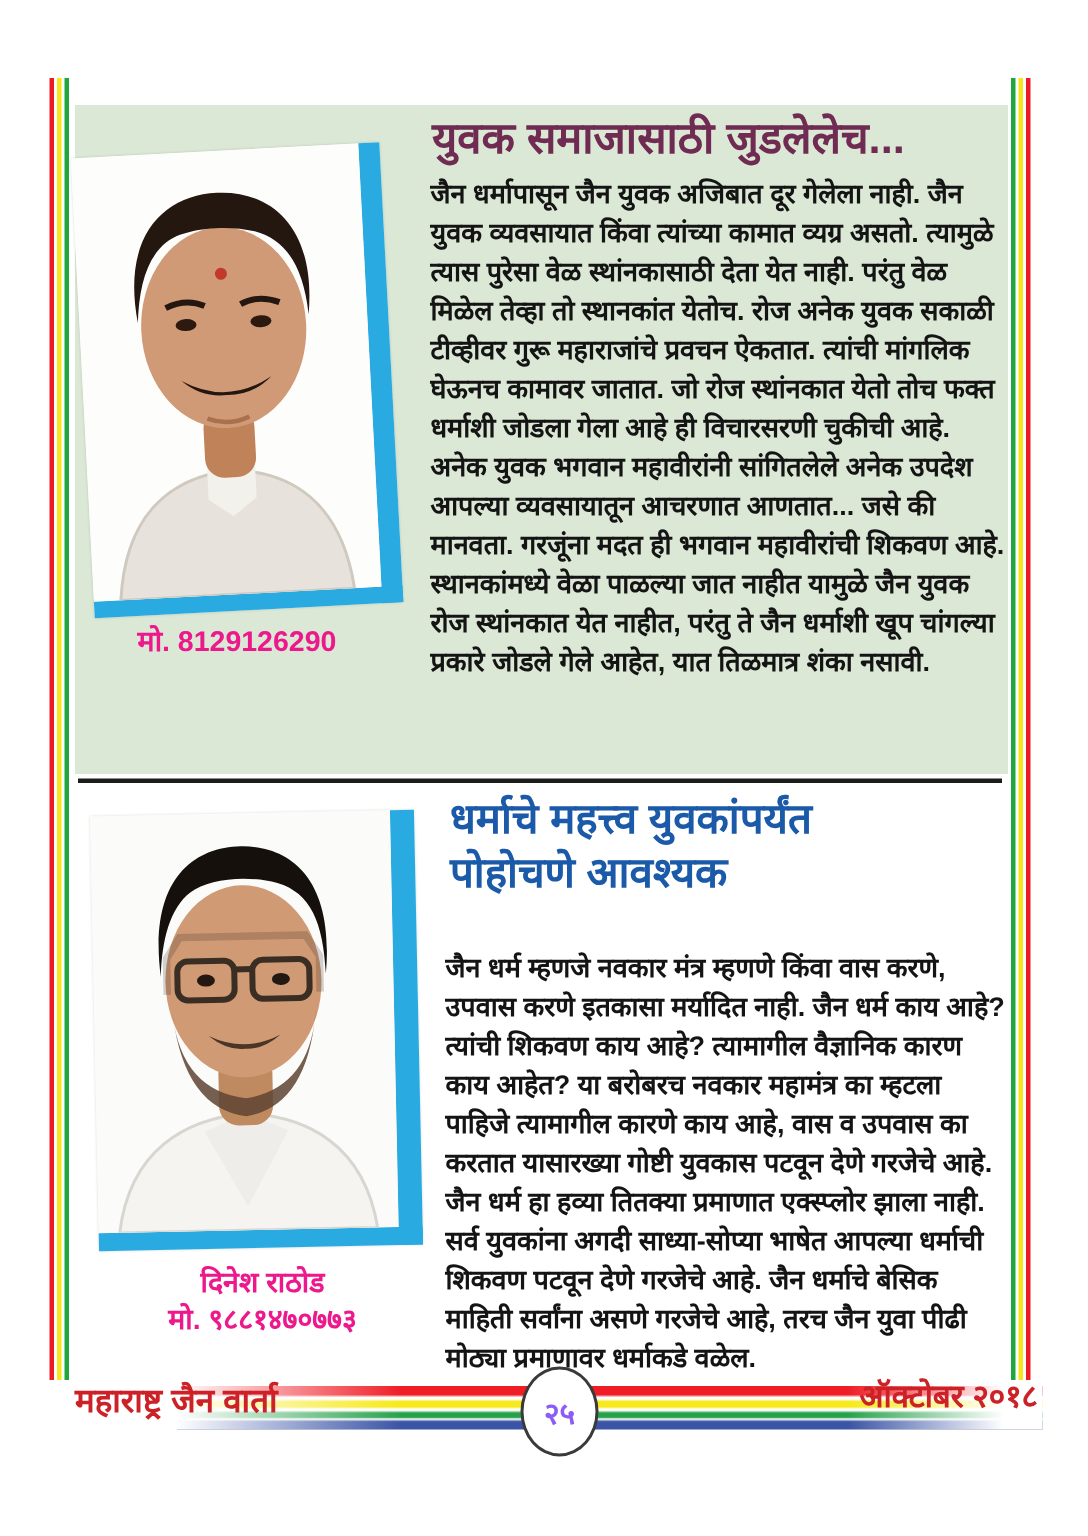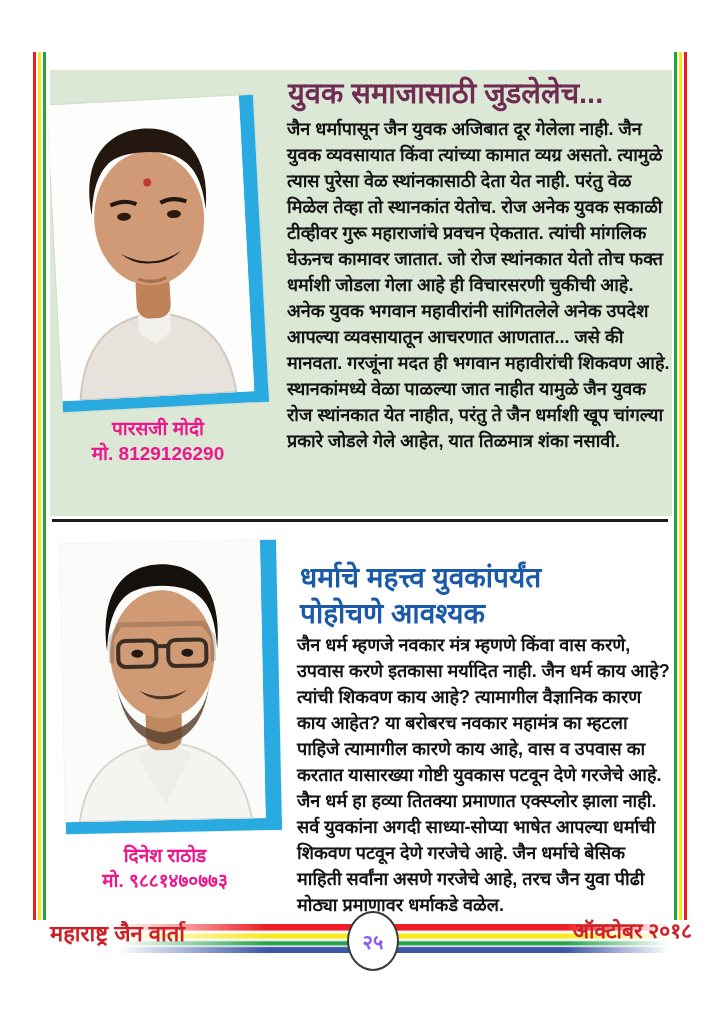--- a/index.html
+++ b/index.html
@@ -24,40 +24,40 @@
   }
   .body-text{
     position:absolute;color:#141414;font-size:18px;line-height:26px;font-weight:700;
     text-align:left;
   }
   .body1{left:287px;top:116px;width:384px;height:396px;}
   .body2{left:297px;top:632px;width:374px;height:318px;}
 
   .headline2{
     position:absolute;left:300px;top:528px;width:380px;
-    font-size:28px;font-weight:bold;color:#1b5aa8;line-height:36px;margin-top:32px;
+    font-size:28px;font-weight:bold;color:#1b5aa8;line-height:36px;
   }
   .headline2 span{display:block;}
 
   
   .photo-wrap{position:absolute;}
   .photo1{left:55px;top:100px;transform:rotate(-3deg);}
   .photo2{left:63px;top:542px;transform:rotate(-1.2deg);}
   .photo-frame{
     background:#fdfdfb;border-right:14px solid #29abe2;border-bottom:11px solid #29abe2;
     box-shadow:0 0 2px rgba(0,0,0,.15);
   }
   .photo-frame svg{display:block;}
 
   .caption{
     position:absolute;text-align:center;color:#ec188c;font-weight:bold;
     font-size:19px;line-height:25px;
   }
   .cap1{left:48px;top:416px;width:220px;}
-  .cap2{left:52px;top:843px;width:226px;}
+  .cap2{left:62px;top:843px;width:226px;}
 
   .sep{position:absolute;left:52px;top:519px;width:616px;height:3px;background:#1c1c1c;}
 
   
   .rainbow-band{
     position:absolute;left:118px;top:924px;width:577px;height:29px;z-index:1;
     background:linear-gradient(to bottom,
       #ef1d25 0%,#ef1d25 20%,
       #ffffff 26%,#ffffff 30%,
       #f7e91b 36%,#f7e91b 48%,
@@ -112,21 +112,20 @@
         <path d="M58 103 Q72 97 84 103" stroke="#241710" stroke-width="4" fill="none"></path>
         <path d="M108 103 Q120 97 134 103" stroke="#241710" stroke-width="4" fill="none"></path>
         <ellipse cx="71" cy="115" rx="7" ry="4" fill="#2c1a10"></ellipse>
         <ellipse cx="121" cy="115" rx="7" ry="4" fill="#2c1a10"></ellipse>
         <path d="M66 152 Q96 170 126 152 Q113 164 96 163 Q79 164 66 152 Z" fill="#241710"></path>
         <path d="M82 178 Q96 184 110 178" stroke="#a8704c" stroke-width="3" fill="none"></path>
       </svg>
     </div>
   </div>
   <div class="caption cap1">
-    <div>पारसजी मोदी</div>
     <div>मो. 8129126290</div>
   </div>
 
   <div class="headline1">युवक समाजासाठी जुडलेलेच...</div>
   <div class="body-text body1">जैन धर्मापासून जैन युवक अजिबात दूर गेलेला नाही. जैन युवक व्यवसायात किंवा त्यांच्या कामात व्यग्र असतो. त्यामुळे त्यास पुरेसा वेळ स्थांनकासाठी देता येत नाही. परंतु वेळ मिळेल तेव्हा तो स्थानकांत येतोच. रोज अनेक युवक सकाळी टीव्हीवर गुरू महाराजांचे प्रवचन ऐकतात. त्यांची मांगलिक घेऊनच कामावर जातात. जो रोज स्थांनकात येतो तोच फक्त धर्माशी जोडला गेला आहे  ही विचारसरणी चुकीची आहे. अनेक युवक भगवान महावीरांनी सांगितलेले अनेक उपदेश आपल्या व्यवसायातून आचरणात आणतात... जसे की मानवता. गरजूंना मदत ही भगवान महावीरांची शिकवण आहे. स्थानकांमध्ये वेळा पाळल्या जात नाहीत यामुळे जैन युवक रोज स्थांनकात येत  नाहीत, परंतु ते जैन धर्माशी खूप चांगल्या प्रकारे जोडले गेले आहेत, यात तिळमात्र शंका नसावी.</div>
 
   <div class="sep"></div>
 
   <div class="photo-wrap photo2">
     <div class="photo-frame" style="border-right-width:16px;border-bottom-width:12px;">

